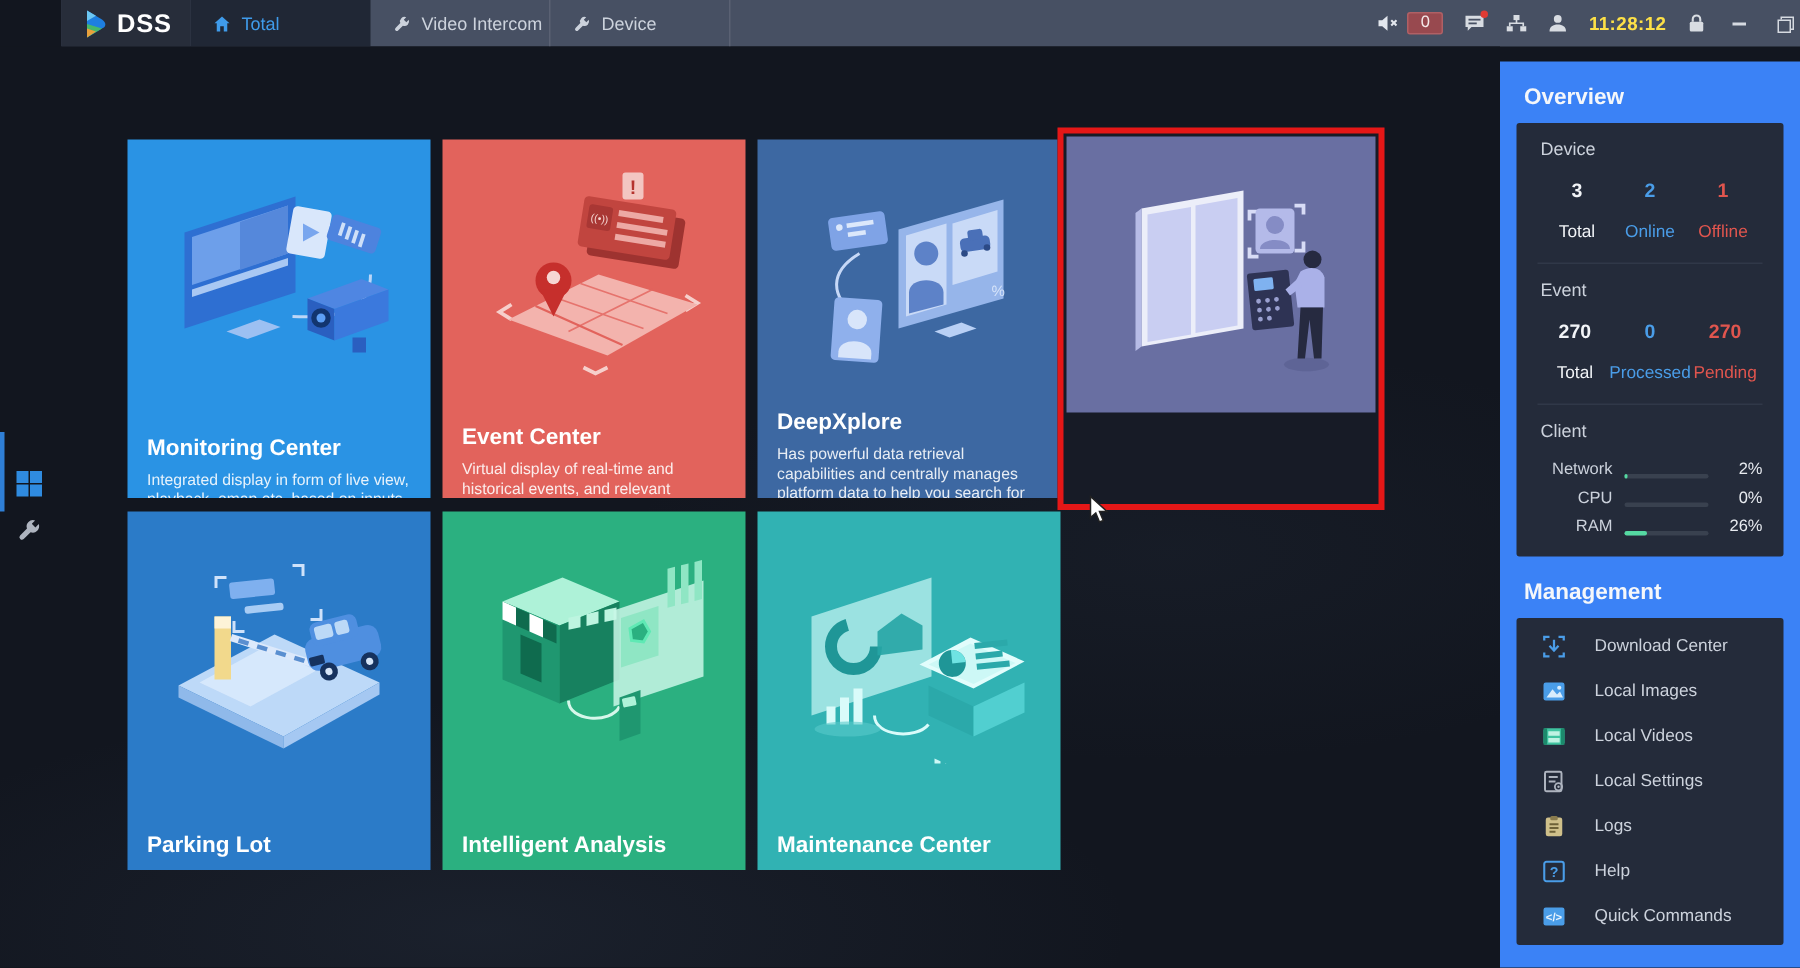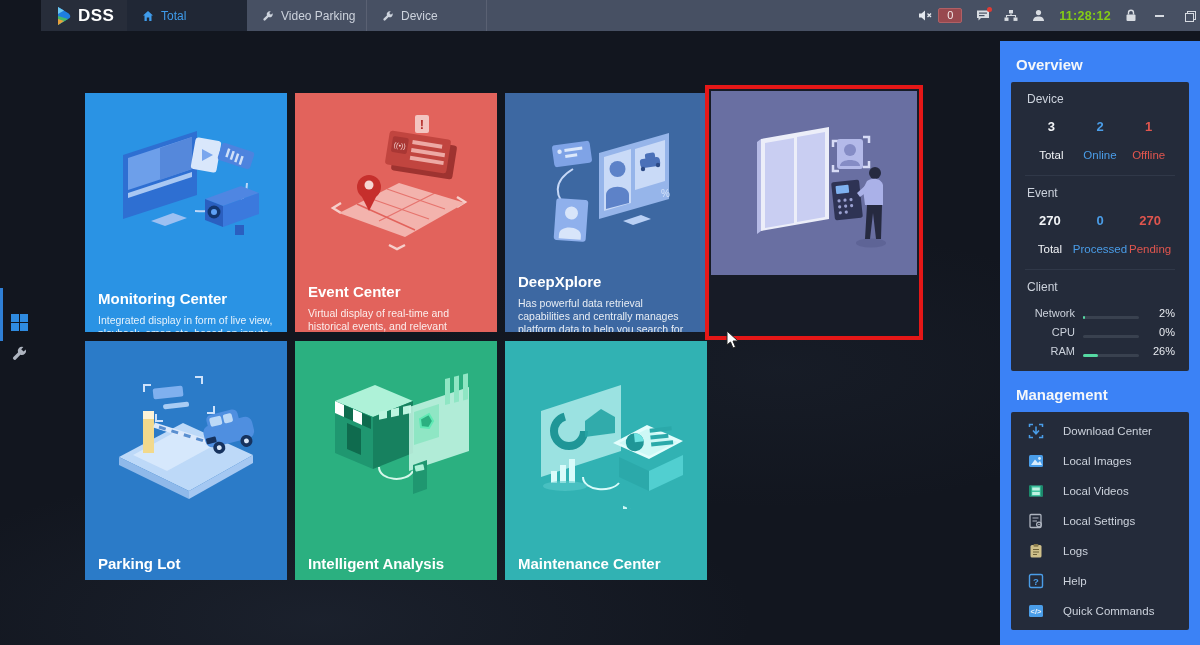--- a/index.html
+++ b/index.html
@@ -16,21 +16,21 @@
     font-size:12px; color:#ccd2dc; border-right:1px solid #5a6173; cursor:default; }
   .tab.active { background:#202735; color:#3f9bea; border-right:none; }
   .tab .t-icon { display:flex; }
   .tb-spacer { flex:1; }
   .tb-right { display:flex; align-items:center; gap:14px; padding-right:14px; }
   .mute-wrap { display:flex; align-items:center; gap:5px; }
   .mute-badge { background:#98494f; border:1px solid #b06065; border-radius:2px;
     color:#f4e9e9; font-size:11px; line-height:13px; padding:0 8px; }
   .tb-ic { position:relative; display:flex; }
   .red-dot { position:absolute; right:-2px; top:-2px; width:5px; height:5px; border-radius:50%; background:#e03b34; }
-  .clock { color:#84cc16; font-size:12.5px; font-weight:bold; letter-spacing:.3px; }
+  .clock { color:#fde047; font-size:12.5px; font-weight:bold; letter-spacing:.3px; }
   .win-btn { color:#d6dae1; font-size:14px; display:flex; align-items:center; justify-content:center; width:16px; }
   .min-glyph { width:9px; height:2px; background:#d6dae1; display:inline-block; }
   .restore-glyph { position:relative; width:9px; height:9px; display:inline-block; }
   .restore-glyph::before { content:""; position:absolute; left:2px; top:0; width:7px; height:7px; border:1px solid #d6dae1; }
   .restore-glyph::after { content:""; position:absolute; left:0; top:2px; width:7px; height:7px; border:1px solid #d6dae1; background:#475063; }
 
   
   .main { position:absolute; left:0; top:31px; width:1000px; height:614px;
     background:
       radial-gradient(ellipse 620px 220px at 32% 96%, rgba(72,88,114,.16), transparent 70%),
@@ -108,21 +108,21 @@
           </svg>
       </span>
       <span>Total</span>
     </div>
     <div class="tab">
       <span class="t-icon">
         <svg width="12" height="12" viewBox="0 0 12 12">
             <path d="M10.5 3.2 A3 3 0 0 1 6.6 7.1 L3.4 10.3 A1.2 1.2 0 0 1 1.7 8.6 L4.9 5.4 A3 3 0 0 1 8.8 1.5 L7.2 3.1 L8.9 4.8 Z" fill="#ccd2dc"></path>
           </svg>
       </span>
-      <span>Video Parking</span>
+      <span>Video Intercom</span>
     </div>
     <div class="tab">
       <span class="t-icon">
         <svg width="12" height="12" viewBox="0 0 12 12">
             <path d="M10.5 3.2 A3 3 0 0 1 6.6 7.1 L3.4 10.3 A1.2 1.2 0 0 1 1.7 8.6 L4.9 5.4 A3 3 0 0 1 8.8 1.5 L7.2 3.1 L8.9 4.8 Z" fill="#ccd2dc"></path>
           </svg>
       </span>
       <span>Device</span>
     </div>
 

